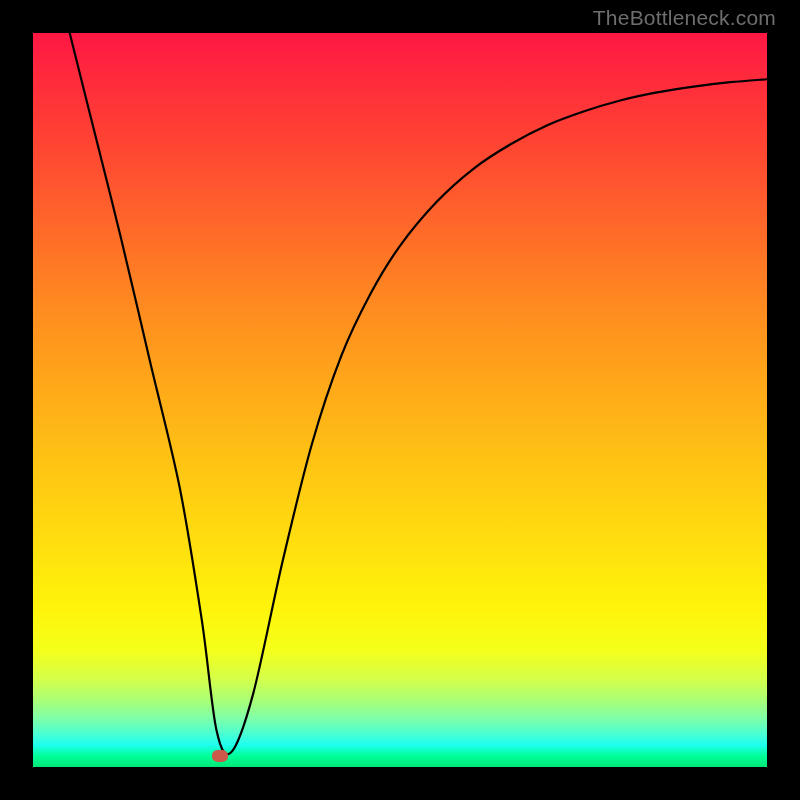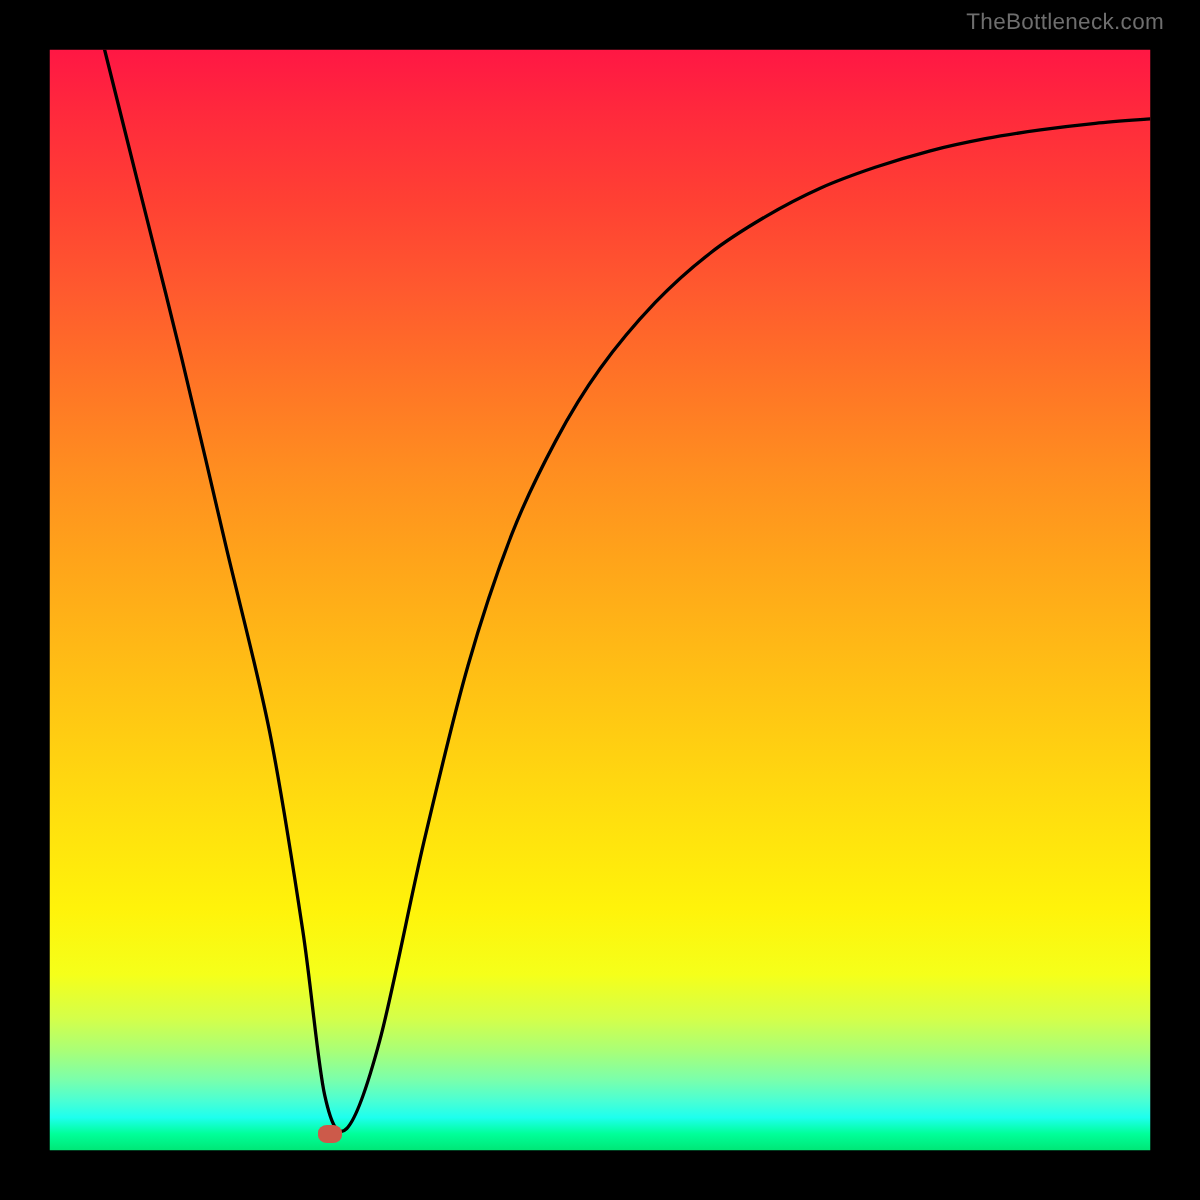--- a/index.html
+++ b/index.html
@@ -62,21 +62,21 @@
   svg.curve {
     position: absolute;
     inset: 0;
     z-index: 2;
   }
   .watermark {
     position: absolute;
     top: 6px;
     right: 24px;
     color: #6e6e6e;
-    font-size: 15px;
+    font-size: 21px;
     font-weight: 500;
     z-index: 5;
     letter-spacing: 0.2px;
   }
 </style>
 </head>
 <body>
 
 <div class="frame">
 

